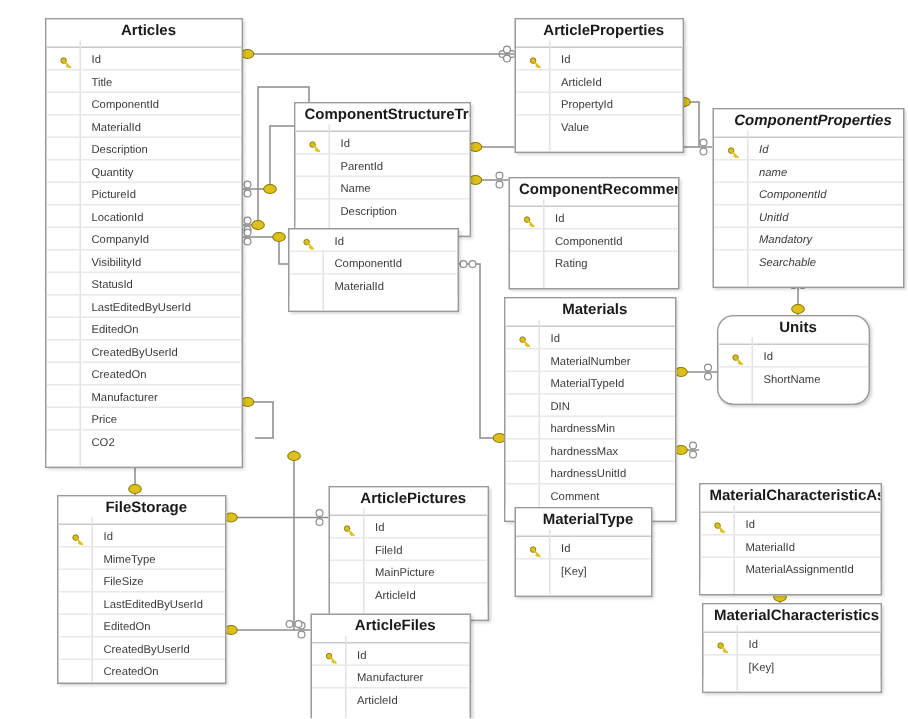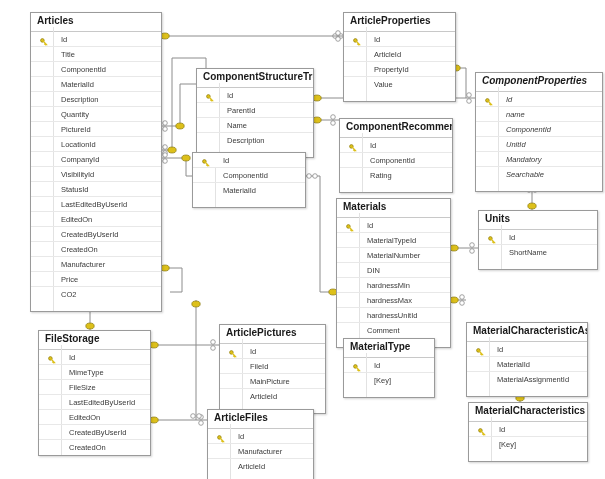--- a/index.html
+++ b/index.html
@@ -33,20 +33,21 @@
     font-size: 10px;
     font-weight: bold;
     color: #1a1a1a;
     padding: 2px 0 2px 6px;
     background: #ffffff;
     border-bottom: 1px solid #c8c8c8;
     white-space: nowrap;
     overflow: hidden;
     line-height: 12px;
     height: 14px;
+    text-align: center;
   }
   .attr-list { padding: 0; margin: 0; }
   .attr {
     position: relative;
     font-size: 7.5px;
     color: #3a3a3a;
     height: 15px;
     line-height: 15px;
     padding-left: 30px;
     white-space: nowrap;
@@ -326,31 +327,31 @@
       <div class="entity-pad"></div>
     </div>
     <div class="entity" style="left: 336px; top: 198px; width: 115px;">
       <div class="vline"></div>
       <div class="entity-title">Materials</div>
       <div class="attr-list">
         <div class="attr"><span class="keyicon"><svg viewBox="0 0 10 10" width="8" height="8">
               <circle cx="3" cy="3" r="2.3" fill="#ddc01a" stroke="#8a7a10" stroke-width="0.8"></circle>
               <path d="M4.4 4.4 L8.6 8.6 M6.6 6.6 L5.6 7.6 M7.6 7.6 L6.8 8.5" stroke="#ddc01a" stroke-width="1.5" fill="none" stroke-linecap="round"></path>
             </svg></span><span>Id</span></div>
+        <div class="attr"><span>MaterialNumber</span></div>
         <div class="attr"><span>MaterialTypeId</span></div>
-        <div class="attr"><span>MaterialNumber</span></div>
         <div class="attr"><span>DIN</span></div>
         <div class="attr"><span>hardnessMin</span></div>
         <div class="attr"><span>hardnessMax</span></div>
         <div class="attr"><span>hardnessUnitId</span></div>
         <div class="attr last"><span>Comment</span></div>
       </div>
       <div class="entity-pad"></div>
     </div>
-    <div class="entity" style="left: 478px; top: 210px; width: 120px;">
+    <div class="entity" style="left: 478px; top: 210px; width: 102px; border-radius: 11px;">
       <div class="vline"></div>
       <div class="entity-title">Units</div>
       <div class="attr-list">
         <div class="attr"><span class="keyicon"><svg viewBox="0 0 10 10" width="8" height="8">
               <circle cx="3" cy="3" r="2.3" fill="#ddc01a" stroke="#8a7a10" stroke-width="0.8"></circle>
               <path d="M4.4 4.4 L8.6 8.6 M6.6 6.6 L5.6 7.6 M7.6 7.6 L6.8 8.5" stroke="#ddc01a" stroke-width="1.5" fill="none" stroke-linecap="round"></path>
             </svg></span><span>Id</span></div>
         <div class="attr last"><span>ShortName</span></div>
       </div>
       <div class="entity-pad"></div>

